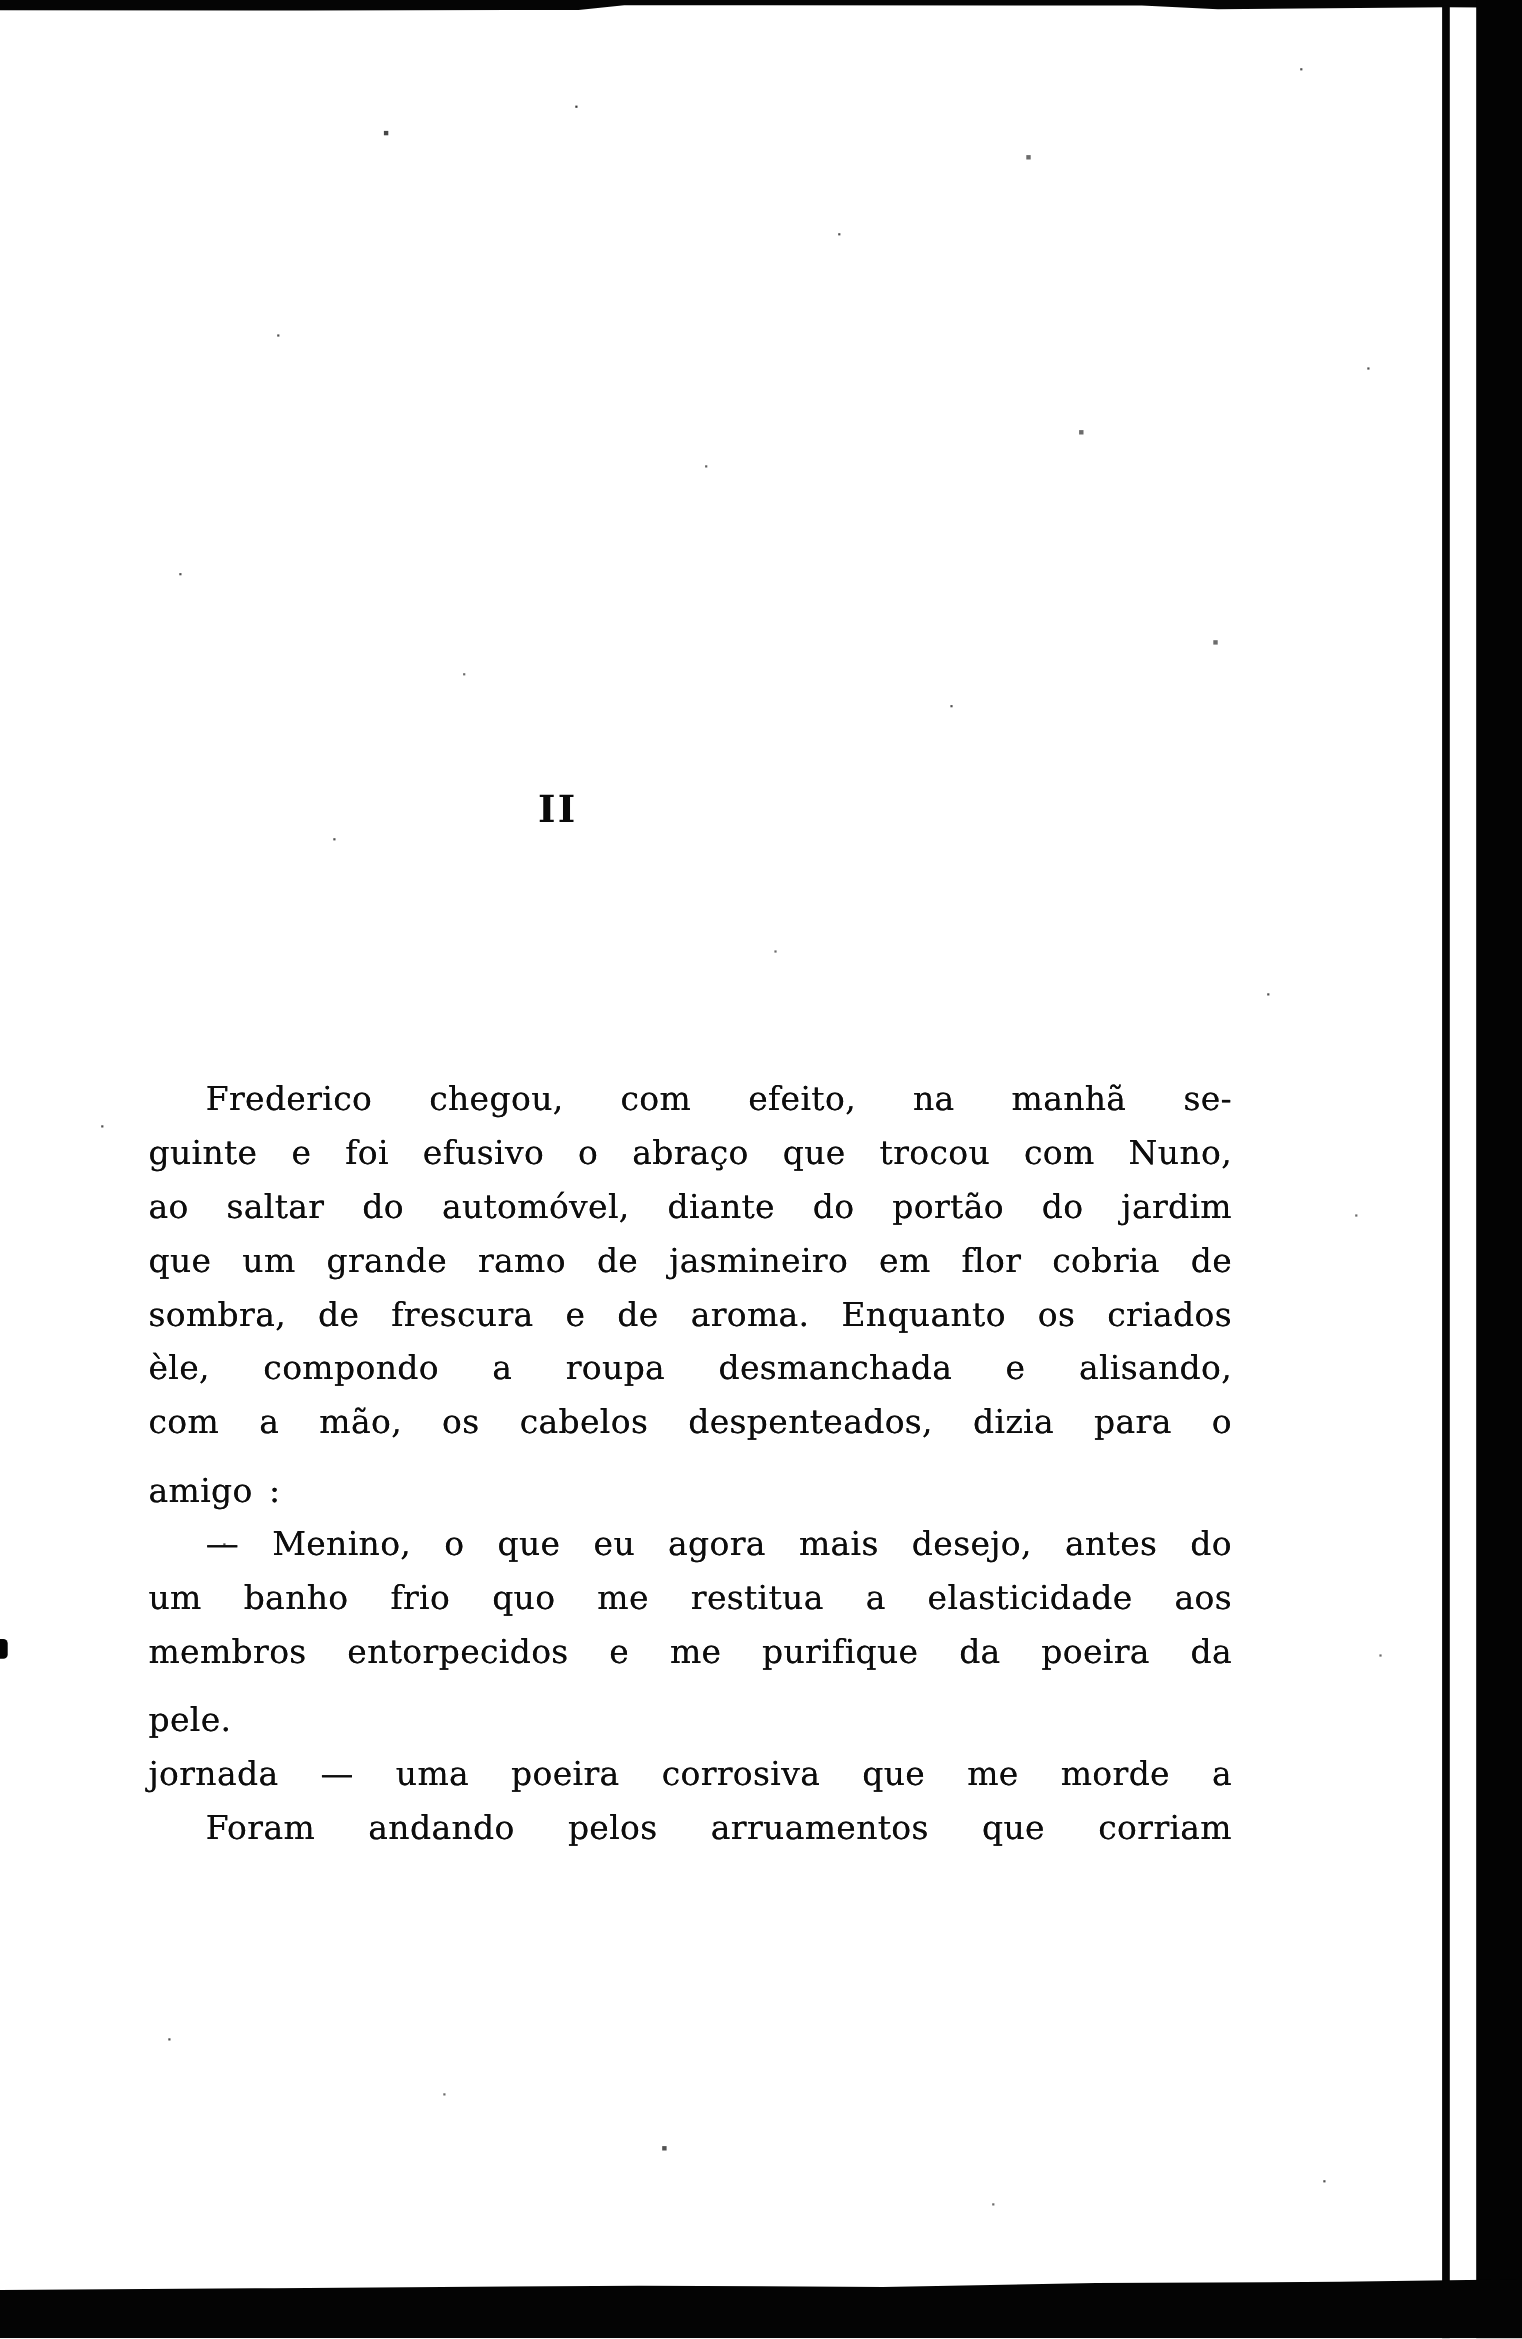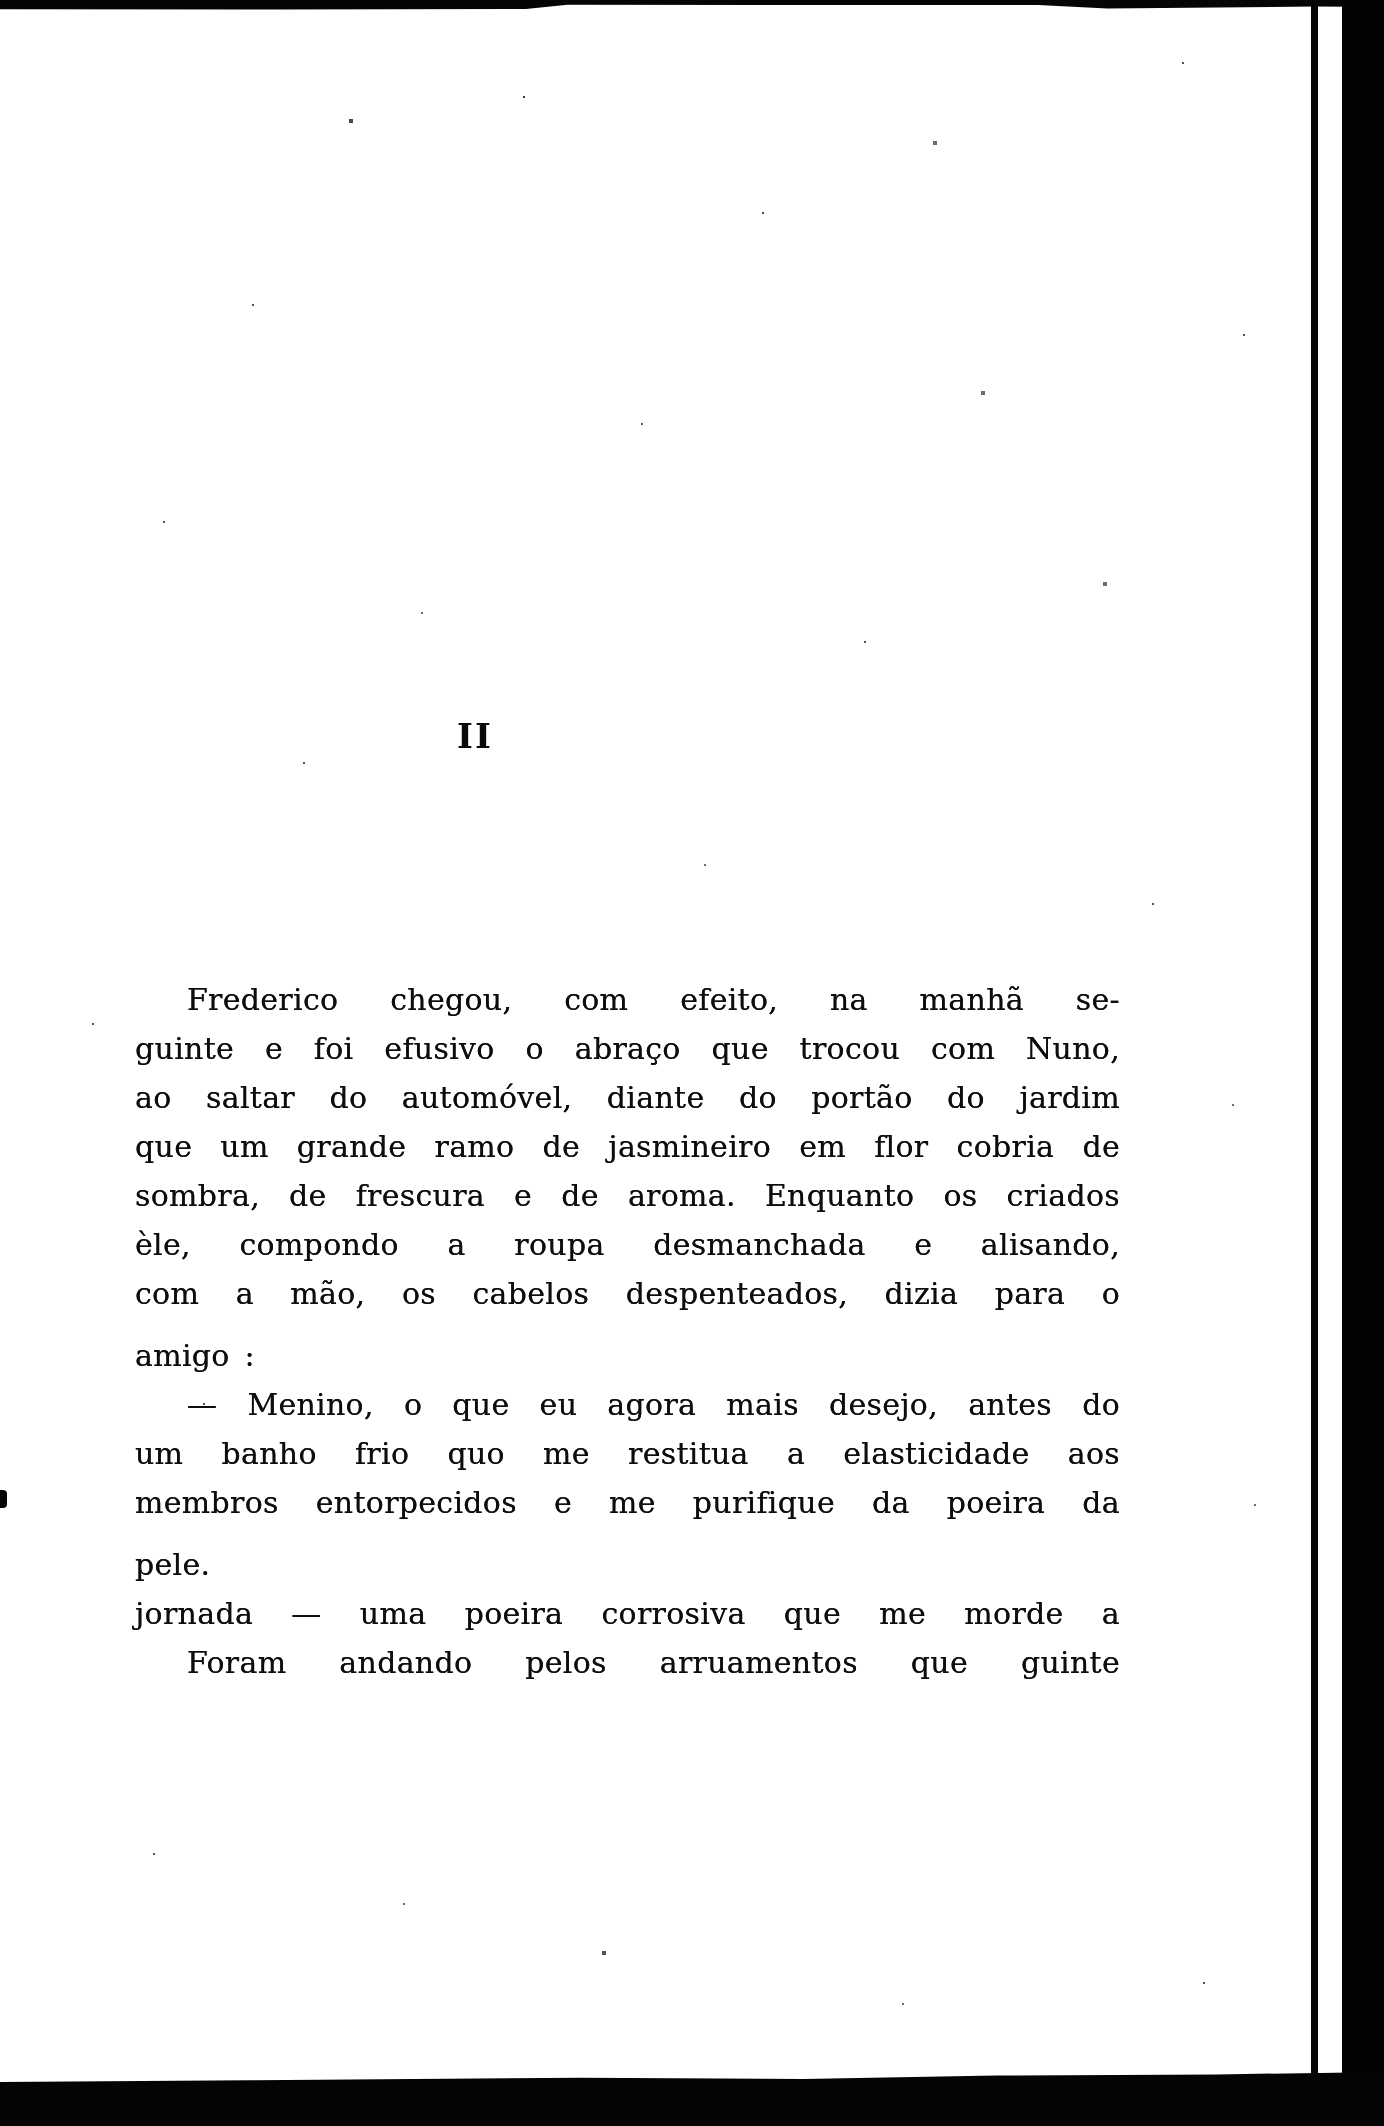--- a/index.html
+++ b/index.html
@@ -82,21 +82,21 @@
       1203px 1982px 0 0 rgba(10,10,10,.7),
       403px 1903px 0 0 rgba(10,10,10,.6),
       153px 1853px 0 0 rgba(10,10,10,.7);
   }
 
   
   .chapter-heading {
     position: absolute;
     left: 425px; top: 716px;
     width: 100px;
-    text-align: center;
+    text-align: right;
     font-size: 34px;
     font-weight: bold;
     letter-spacing: 2px;
     color: #0a0a0a;
   }
   .text-block {
     position: absolute;
     left: 135px; top: 975px;
     width: 985px;
     font-size: 30px;
@@ -137,16 +137,16 @@
     <div class="ln jst">que um grande ramo de jasmineiro em flor cobria de</div>
     <div class="ln jst">sombra, de frescura e de aroma. Enquanto os criados</div>
     <div class="ln jst">èle, compondo a roupa desmanchada e alisando,</div>
     <div class="ln jst">com a mão, os cabelos despenteados, dizia para o</div>
     <div class="ln left">amigo :</div>
     <div class="ln jst ind">— Menino, o que eu agora mais desejo, antes do</div>
     <div class="ln jst">um banho frio quo me restitua a elasticidade aos</div>
     <div class="ln jst">membros entorpecidos e me purifique da poeira da</div>
     <div class="ln left">pele.</div>
     <div class="ln jst">jornada — uma poeira corrosiva que me morde a</div>
-    <div class="ln jst ind">Foram andando pelos arruamentos que guinte</div>
+    <div class="ln jst ind">Foram andando pelos arruamentos que corriam</div>
   </div>
 
 </div>
 
 </body></html>

